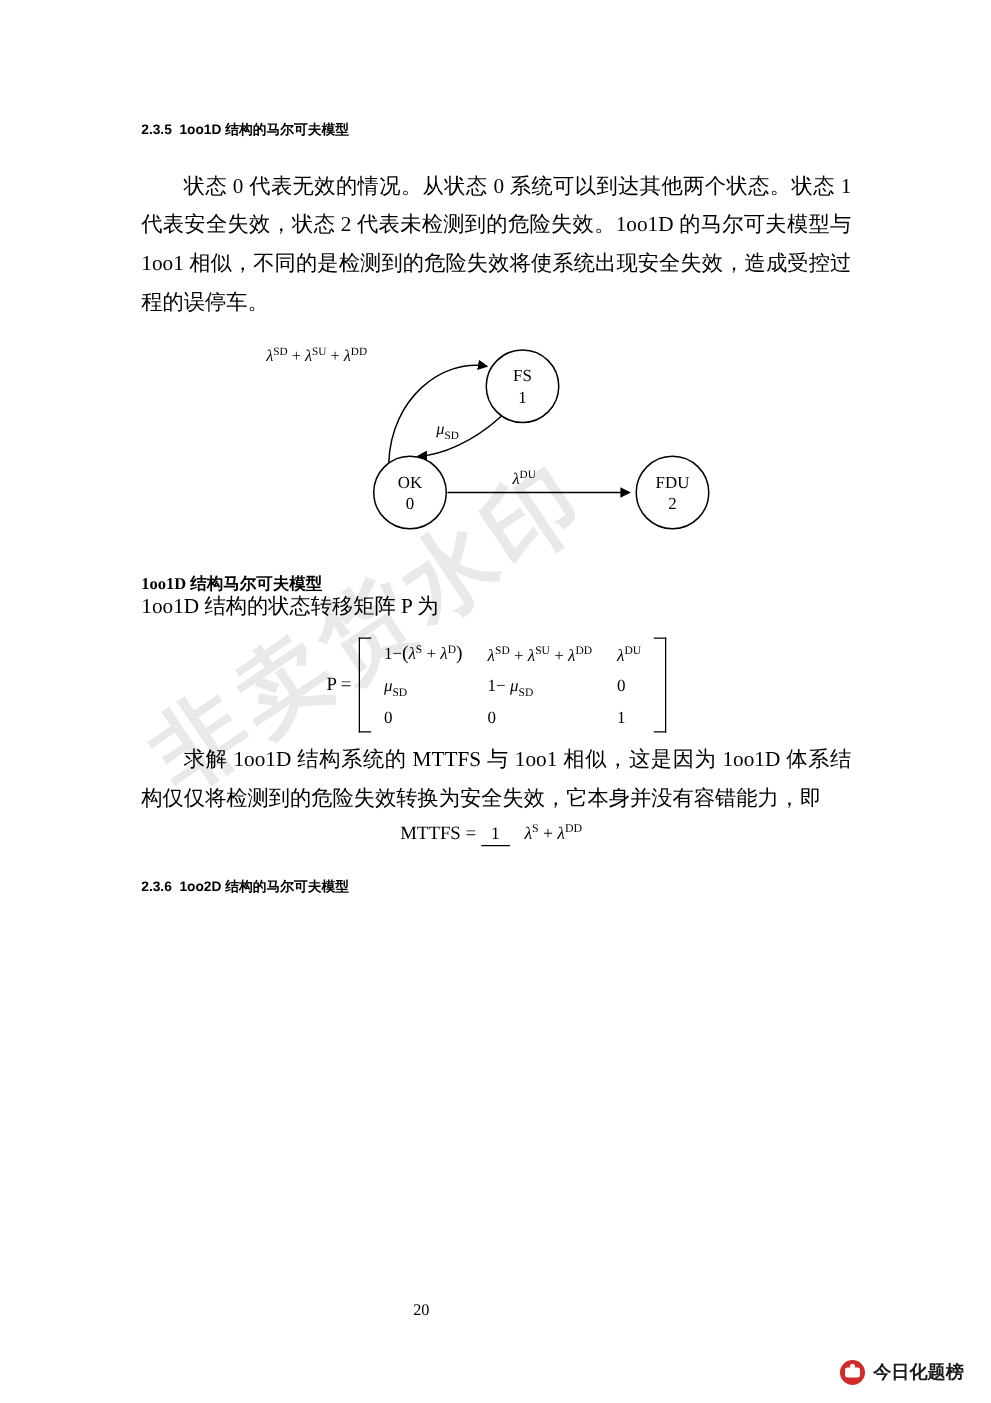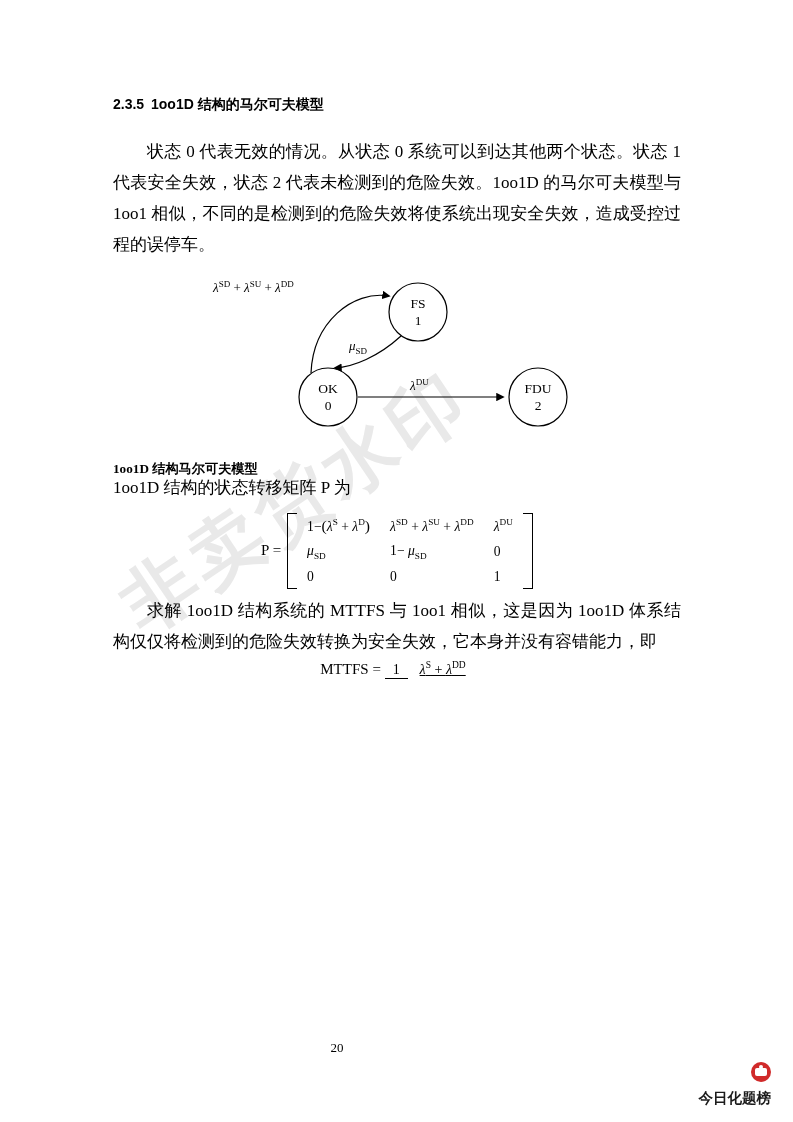--- a/index.html
+++ b/index.html
@@ -22,21 +22,21 @@
     height: 1122px;
   }
   .content {
     position: absolute;
     left: 113px;
     top: 96px;
     width: 568px;
   }
   h2.section-heading {
     font-family: "Liberation Sans", sans-serif;
-    font-size: 14px;
+    font-size: 11px;
     font-weight: bold;
     margin: 0 0 22px 0;
     letter-spacing: 0px;
   }
   h2.section-heading .num { margin-right: 3px; }
   p.body-text {
     font-size: 17px;
     line-height: 31px;
     margin: 0 0 0 0;
     text-align: justify;
@@ -75,21 +75,20 @@
     margin-left: 4px;
   }
   .frac .top {
     border-bottom: 1px solid #000;
     padding: 0 8px 1px 8px;
     font-size: 14px;
   }
   .frac .bot {
     padding: 1px 8px 0 8px;
     font-size: 14px;
-    text-decoration: underline;
   }
   sup, sub { font-size: 0.68em; }
   .mi { font-style: italic; }
   .page-number {
     position: absolute;
     left: 0;
     top: 1040px;
     width: 674px;
     text-align: center;
     font-size: 13px;
@@ -108,23 +107,22 @@
     pointer-events: none;
     user-select: none;
     white-space: nowrap;
     font-weight: bold;
   }
   .stamp {
     position: absolute;
     right: 22px;
     bottom: 14px;
     display: flex;
-    align-items: flex-end;
+    align-items: flex-start;
     gap: 7px;
-    flex-direction: column;
   }
   .stamp .logo {
     width: 20px;
     height: 20px;
     border-radius: 50%;
     background: #d02a2a;
     position: relative;
     flex: none;
   }
   .stamp .logo:before {
@@ -270,20 +268,24 @@
     <p class="body-text">求解 1oo1D 结构系统的 MTTFS 与 1oo1 相似，这是因为 1oo1D 体系结构仅仅将检测到的危险失效转换为安全失效，它本身并没有容错能力，即</p>
 
     <div class="mttfs-block">
       <span>MTTFS =</span>
       <span class="frac">
         <span class="top">1</span>
         <span class="bot"><span class="mi">λ</span><sup>S</sup> + <span class="mi">λ</span><sup>DD</sup></span>
       </span>
     </div>
 
+    <h2 class="section-heading" style="margin-top:26px">
+      <span class="num">2.3.6</span>
+      <span>1oo2D 结构的马尔可夫模型</span>
+    </h2>
 
 
   </div>
 
   <div class="page-number">20</div>
 
   <div class="stamp">
     <span class="logo"></span>
     <span class="txt">今日化题榜</span>
   </div>

